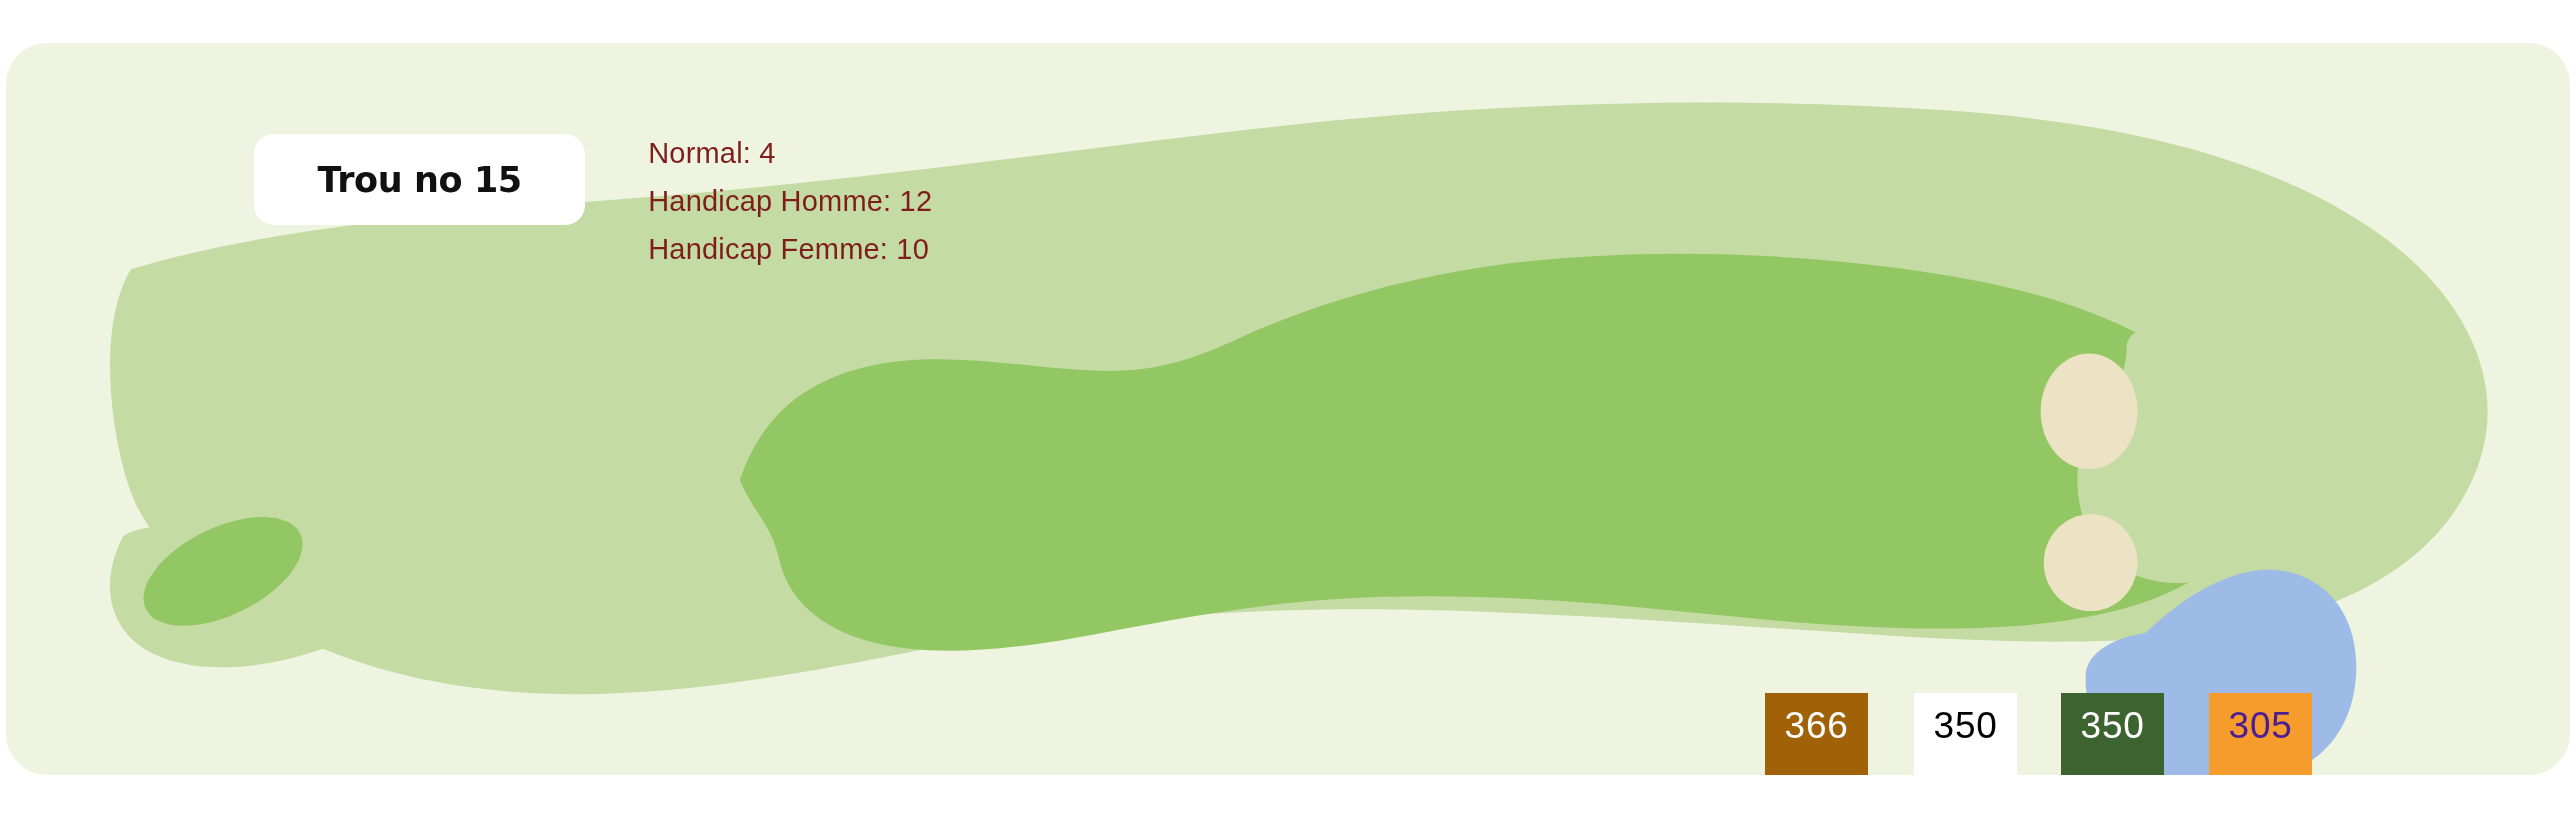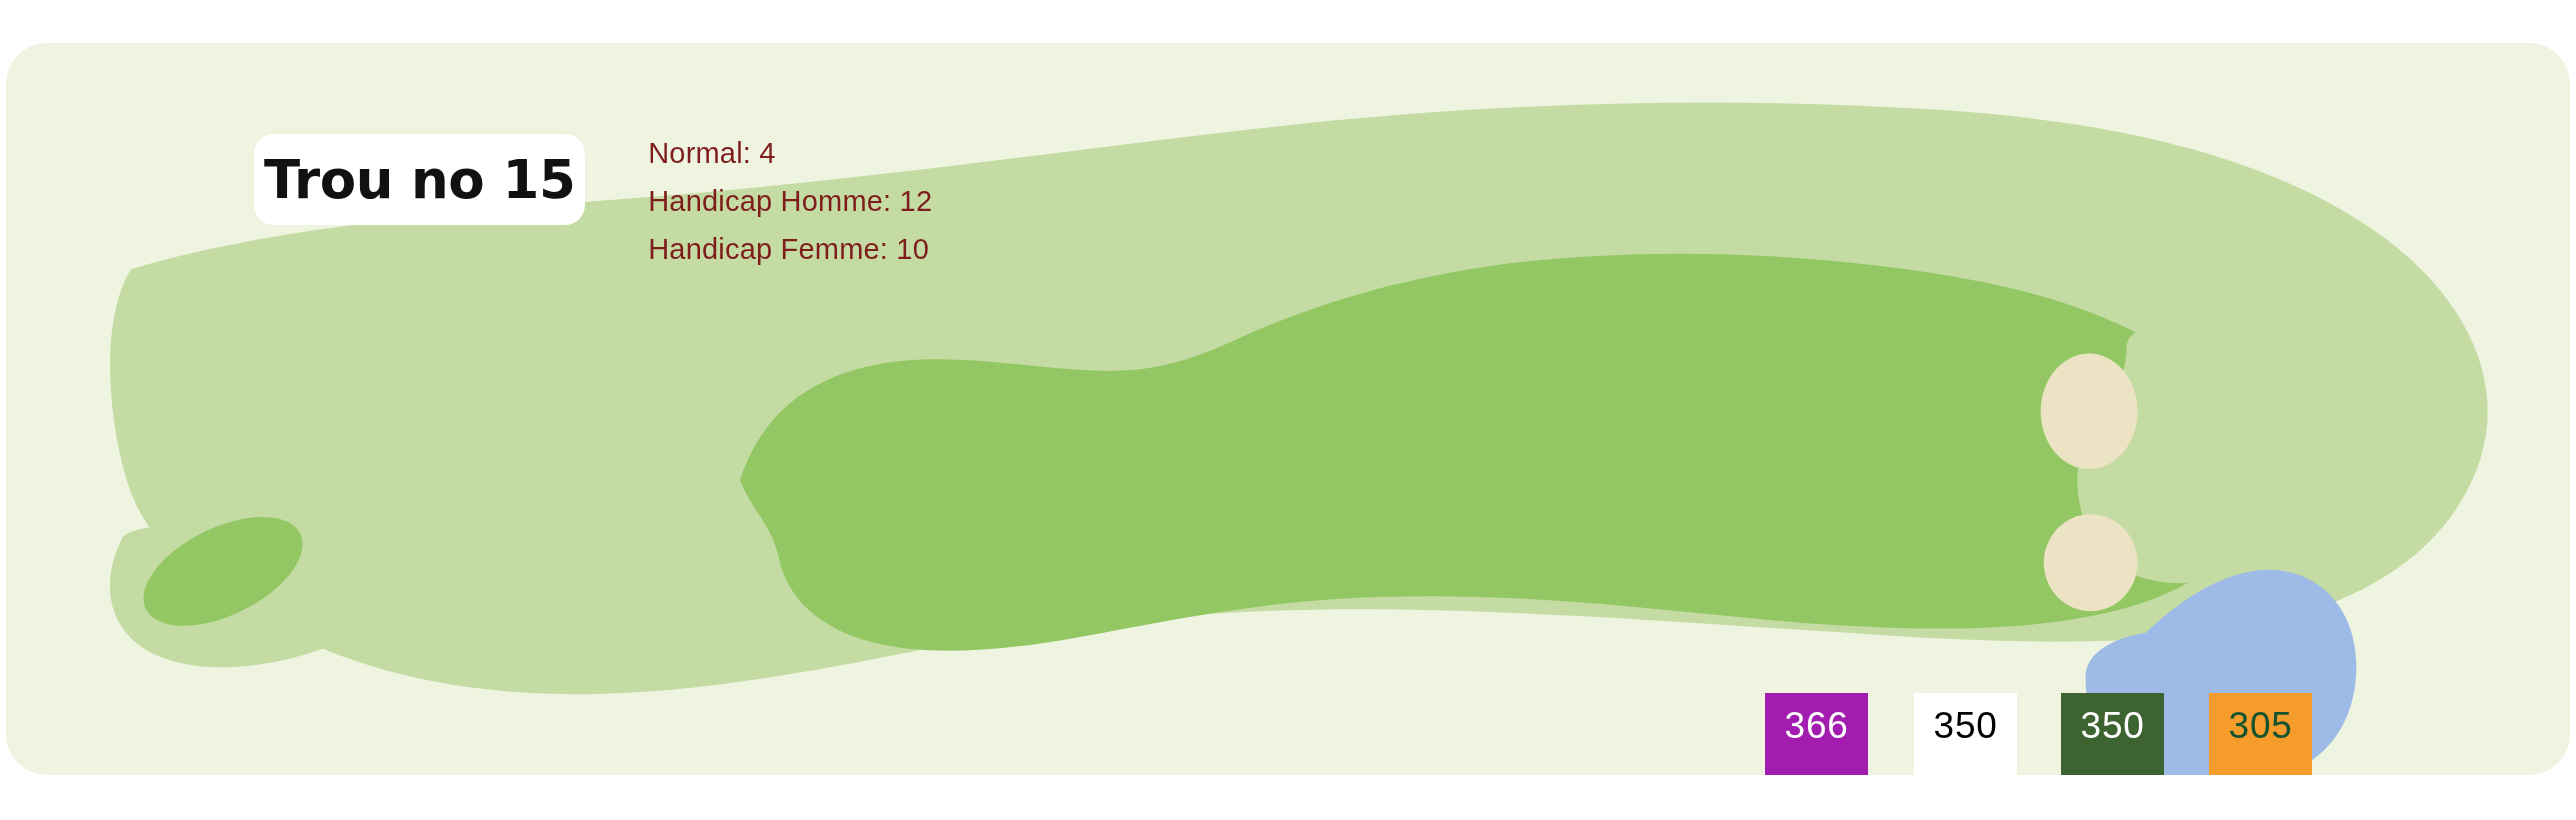--- a/index.html
+++ b/index.html
@@ -45,21 +45,21 @@
     height: 91px;
     background: #ffffff;
     border-radius: 20px;
     display: flex;
     align-items: center;
     justify-content: center;
     z-index: 5;
   }
   #hole-badge .badge-text {
     font-family: "DejaVu Sans", sans-serif;
-    font-size: 53px;
+    font-size: 35px;
     font-weight: 700;
     color: #111111;
     letter-spacing: -0.4px;
     white-space: nowrap;
   }
   
   #hole-info {
     position: absolute;
     left: 642px;
     top: 96px;
@@ -180,29 +180,29 @@
       <span class="badge-text">Trou no 15</span>
     </div>
 
     <div id="hole-info">
       <div class="info-line">Normal: 4</div>
       <div class="info-line">Handicap Homme: 12</div>
       <div class="info-line">Handicap Femme: 10</div>
     </div>
 
     <div id="tee-markers">
-      <div class="tee-marker" style="left: 1759px; background: #a21caf;">
+      <div class="tee-marker" style="left: 1759px; background: #a16207;">
         <span class="tee-value" style="color: rgb(255, 255, 255);">366</span>
       </div>
       <div class="tee-marker" style="left: 1908px; background: rgb(255, 255, 255);">
         <span class="tee-value" style="color: rgb(0, 0, 0);">350</span>
       </div>
       <div class="tee-marker" style="left: 2055px; background: rgb(61, 99, 48);">
         <span class="tee-value" style="color: rgb(255, 255, 255);">350</span>
       </div>
       <div class="tee-marker" style="left: 2203px; background: rgb(245, 156, 45);">
-        <span class="tee-value" style="color: #14532d;">305</span>
+        <span class="tee-value" style="color: #4c1d95;">305</span>
       </div>
     </div>
 
   </div>
 </div>
 
 
 </body></html>

